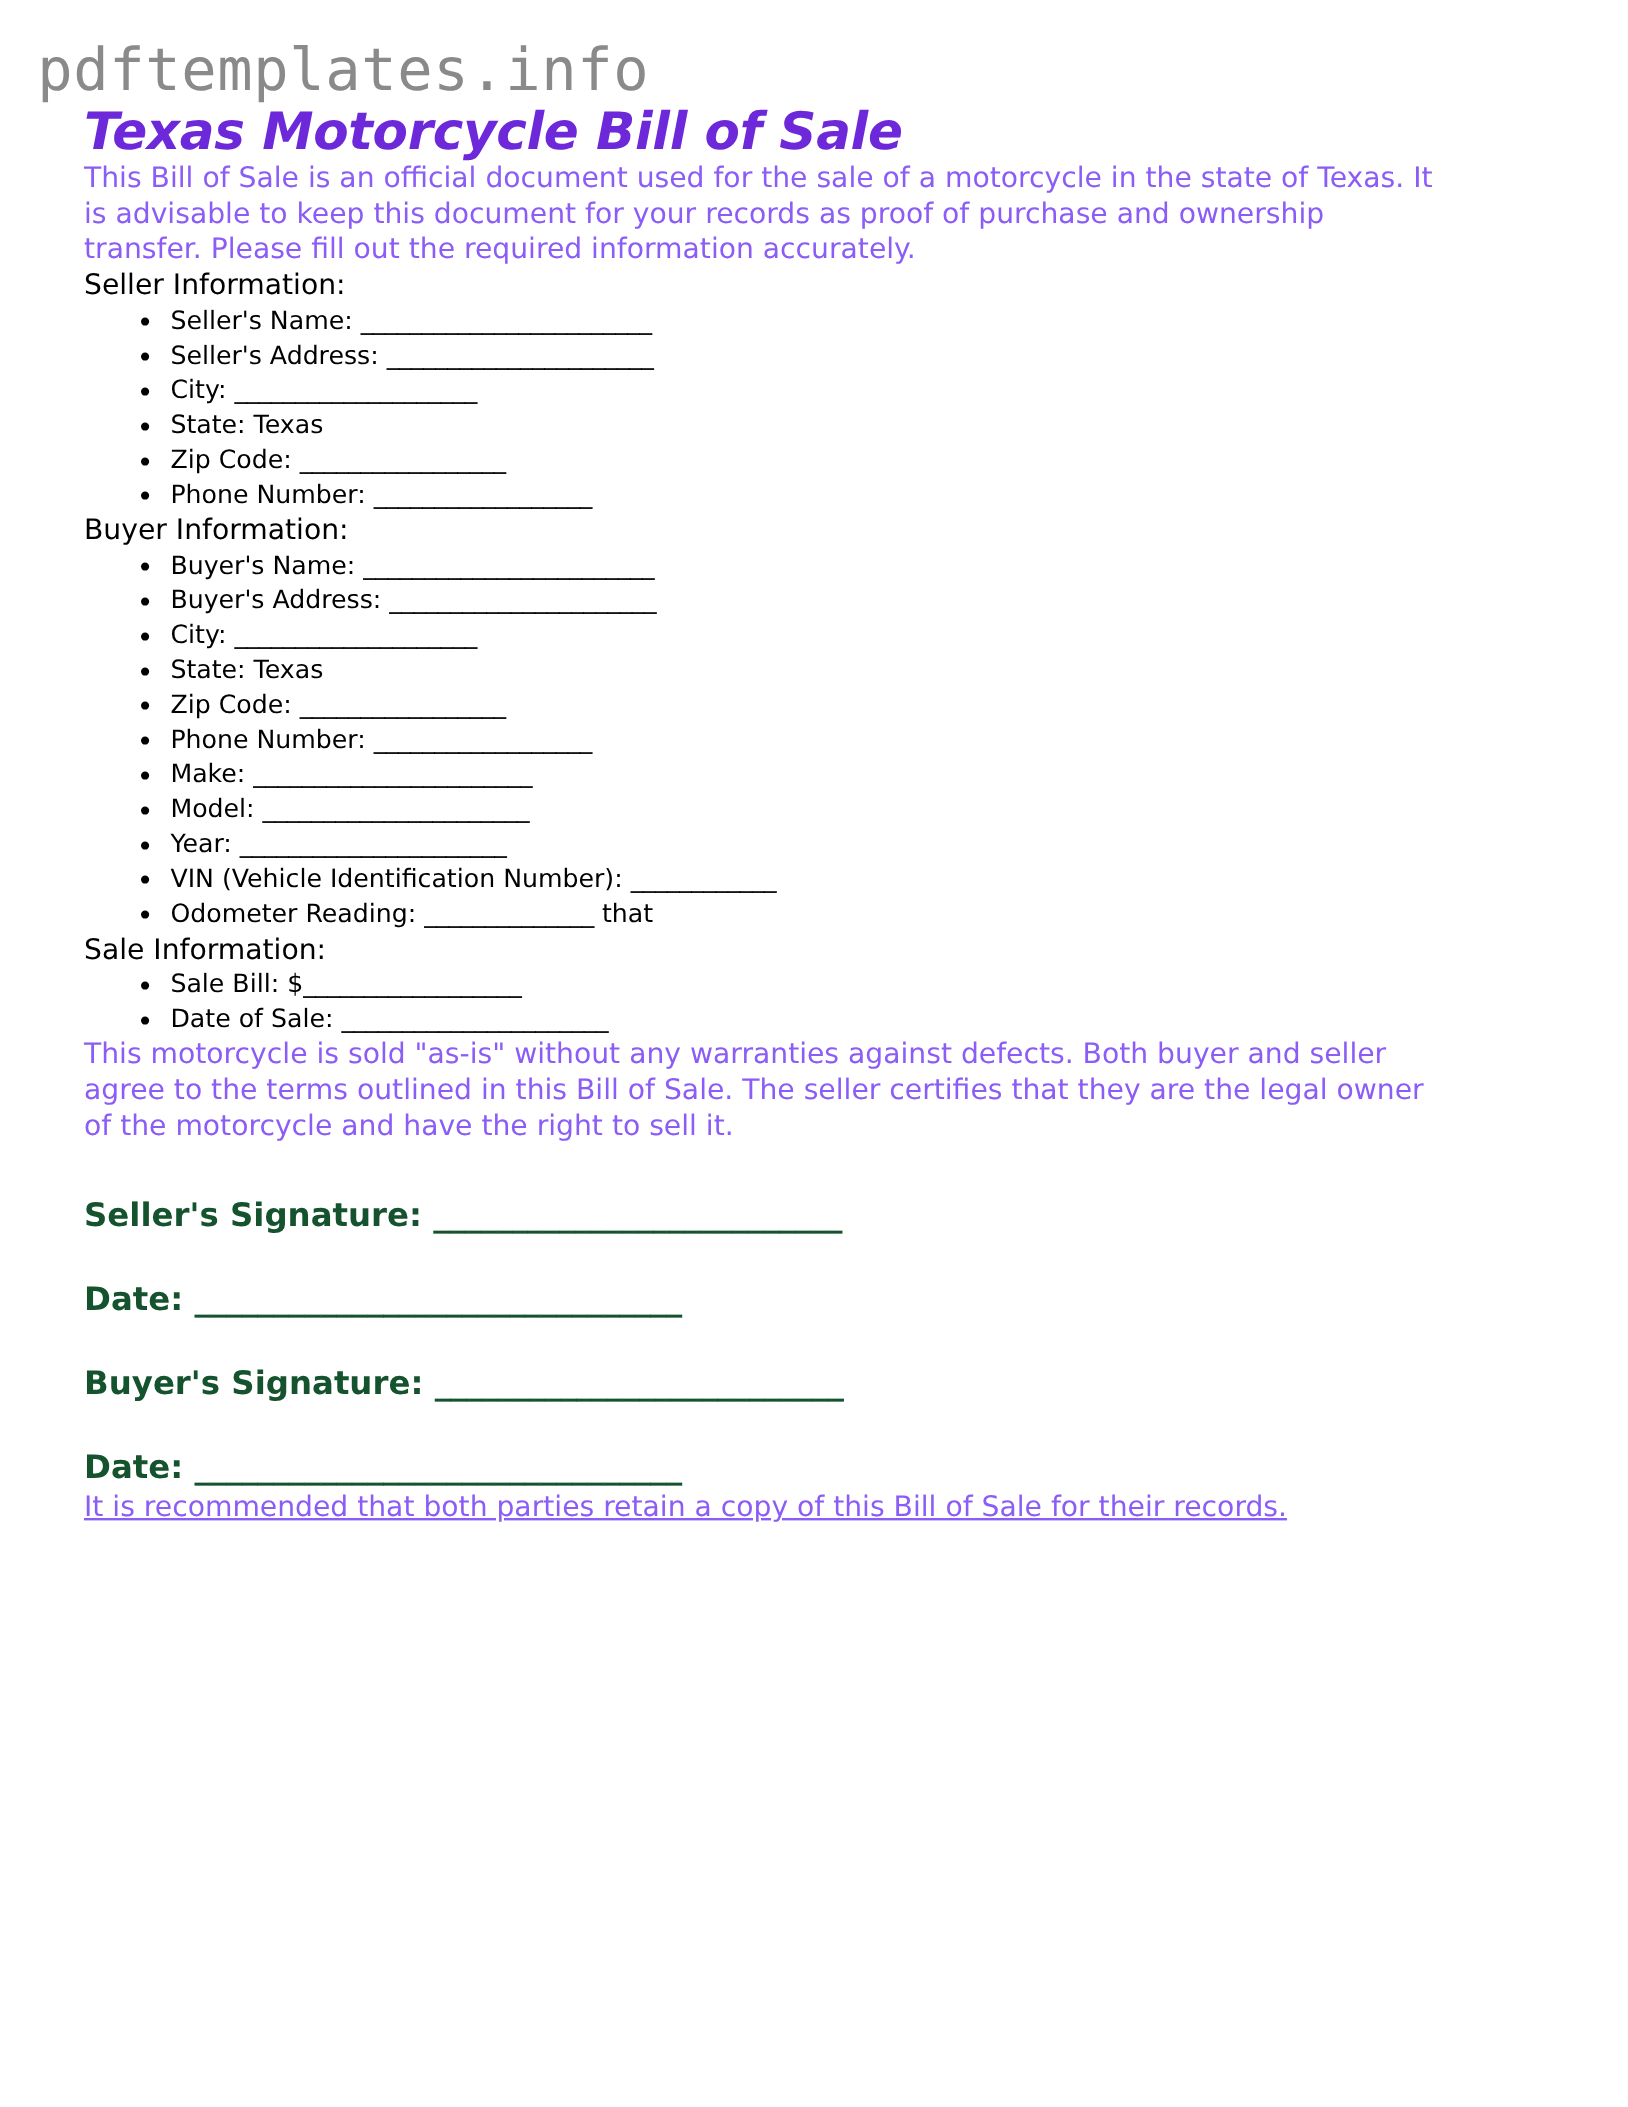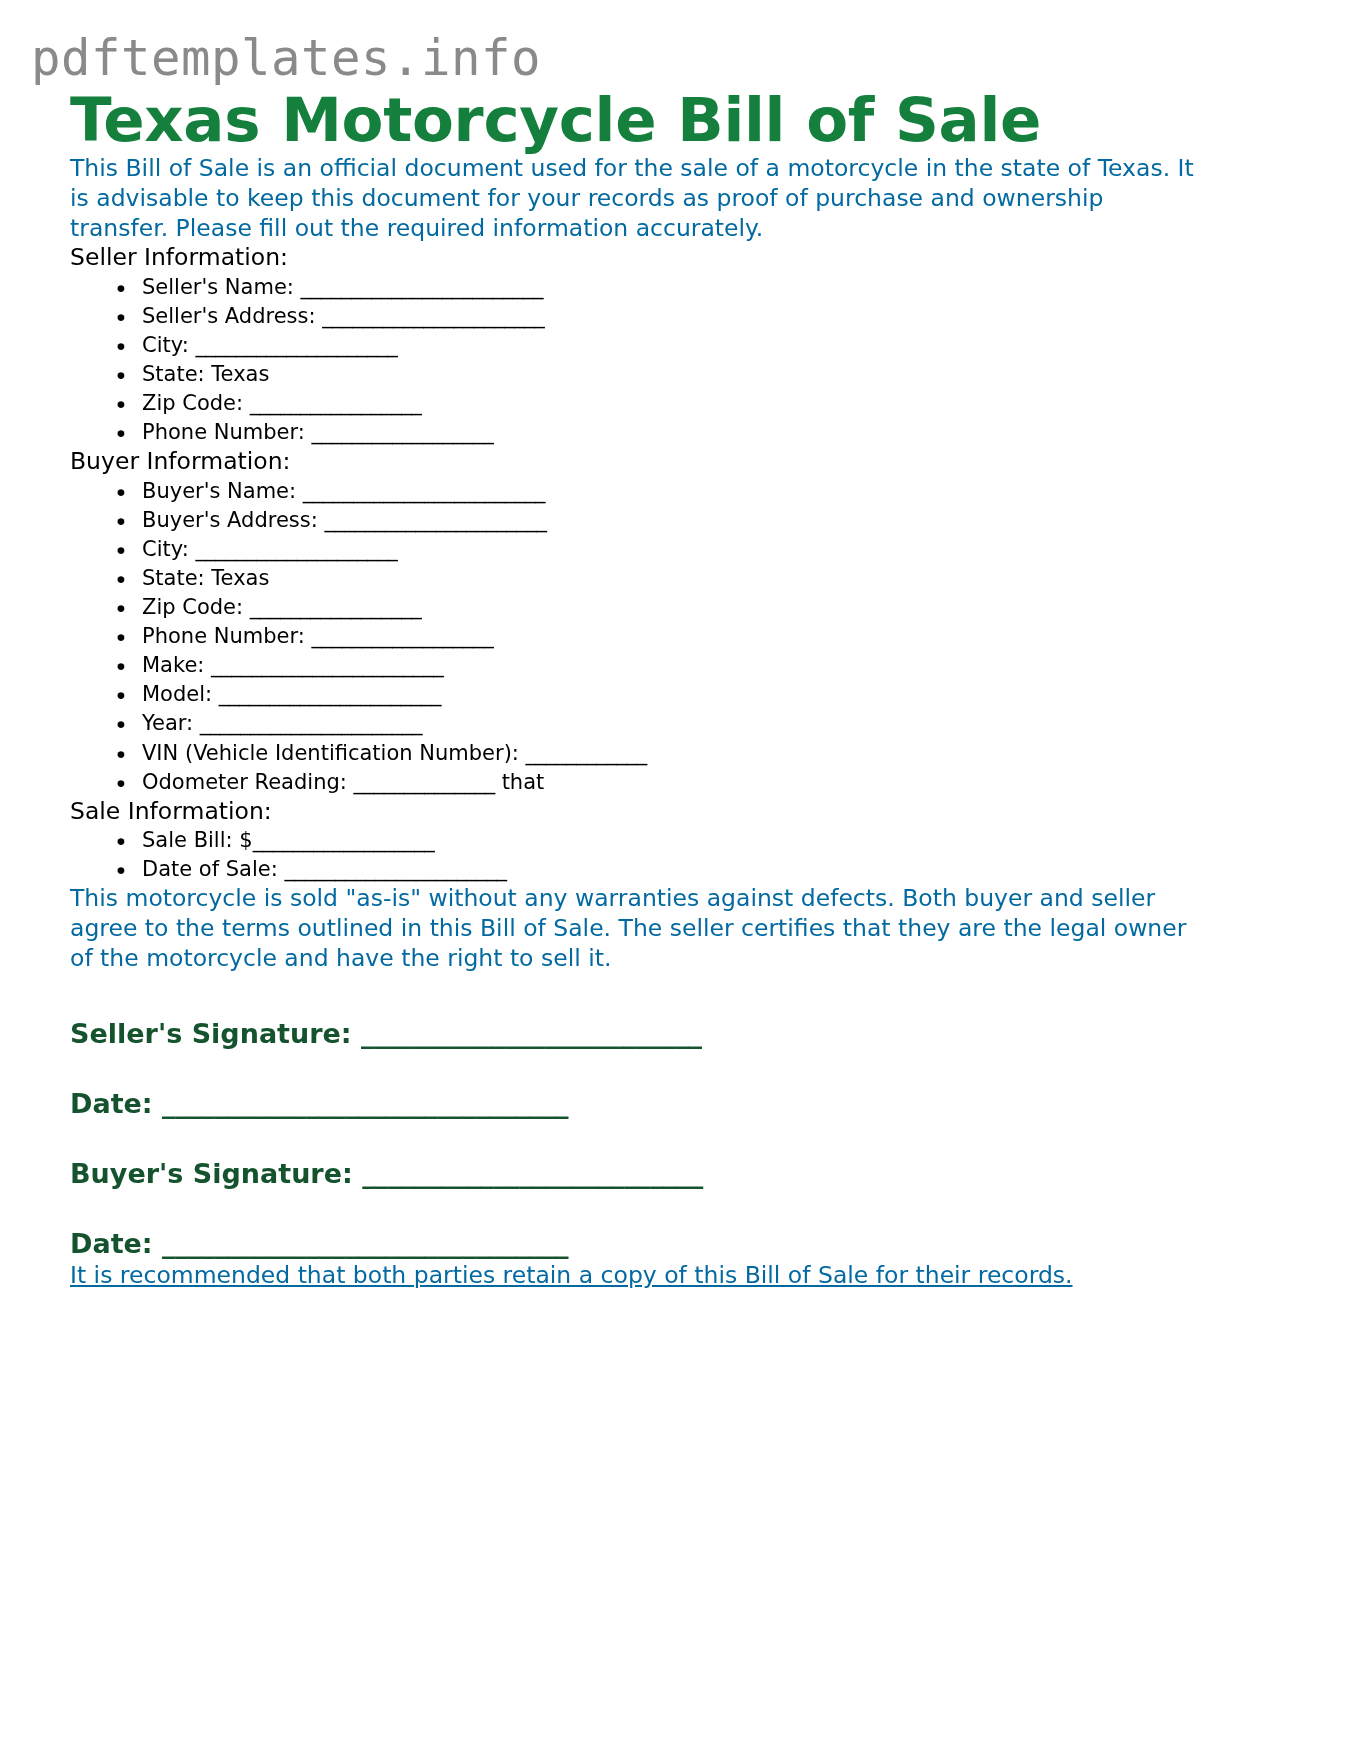--- a/index.html
+++ b/index.html
@@ -38,32 +38,33 @@
   .content {
     position: absolute;
     top: 86px;
     left: 70px;
     width: 1180px;
   }
 
   h1.doc-title {
     font-family: "DejaVu Sans", "Liberation Sans", sans-serif;
     font-weight: bold;
-    font-size: 61px;
+    font-size: 43px;
     line-height: 1.12;
     margin: 0 0 0 0;
     letter-spacing: -0.3px;
-    color: #15803d;
+    color: #6d28d9;
+    font-style: italic;
   }
 
   p.para {
     font-size: 23.5px;
     line-height: 1.26;
     margin: 0;
-    color: #0369a1;
+    color: #8b5cf6;
     max-width: 1130px;
   }
 
   .intro {
     margin-top: 51px;
   }
 
   h2.section-heading {
     font-size: 23.5px;
     font-weight: normal;

